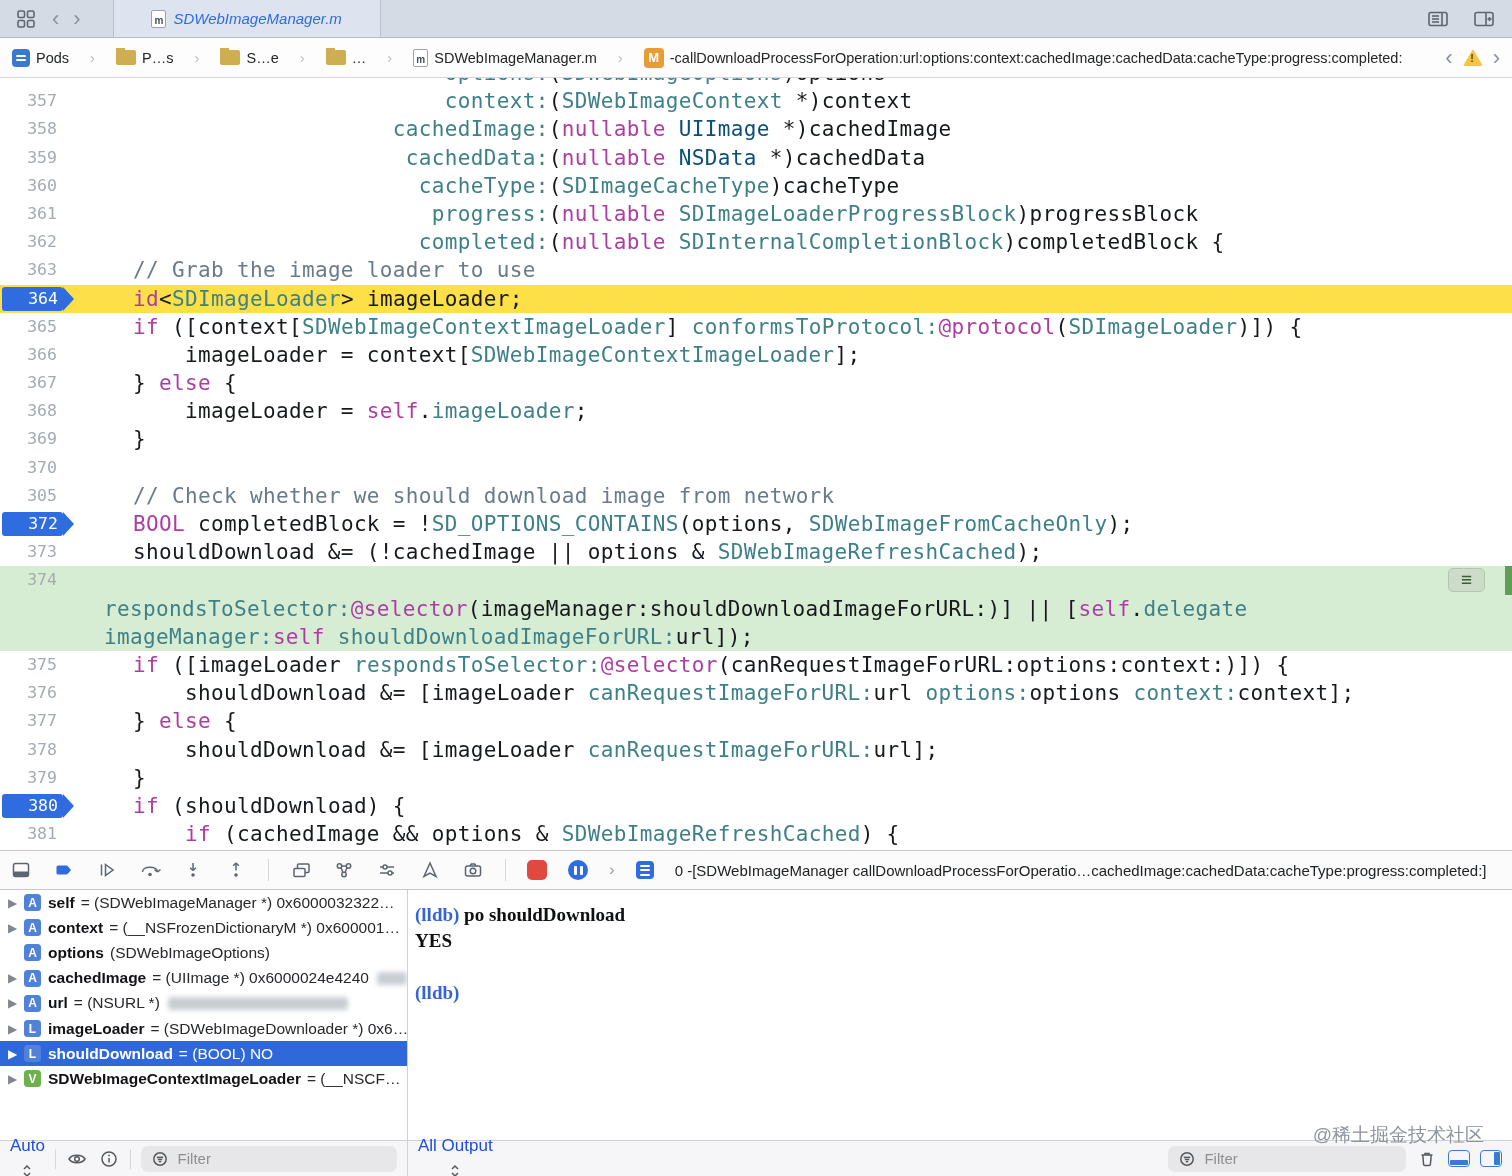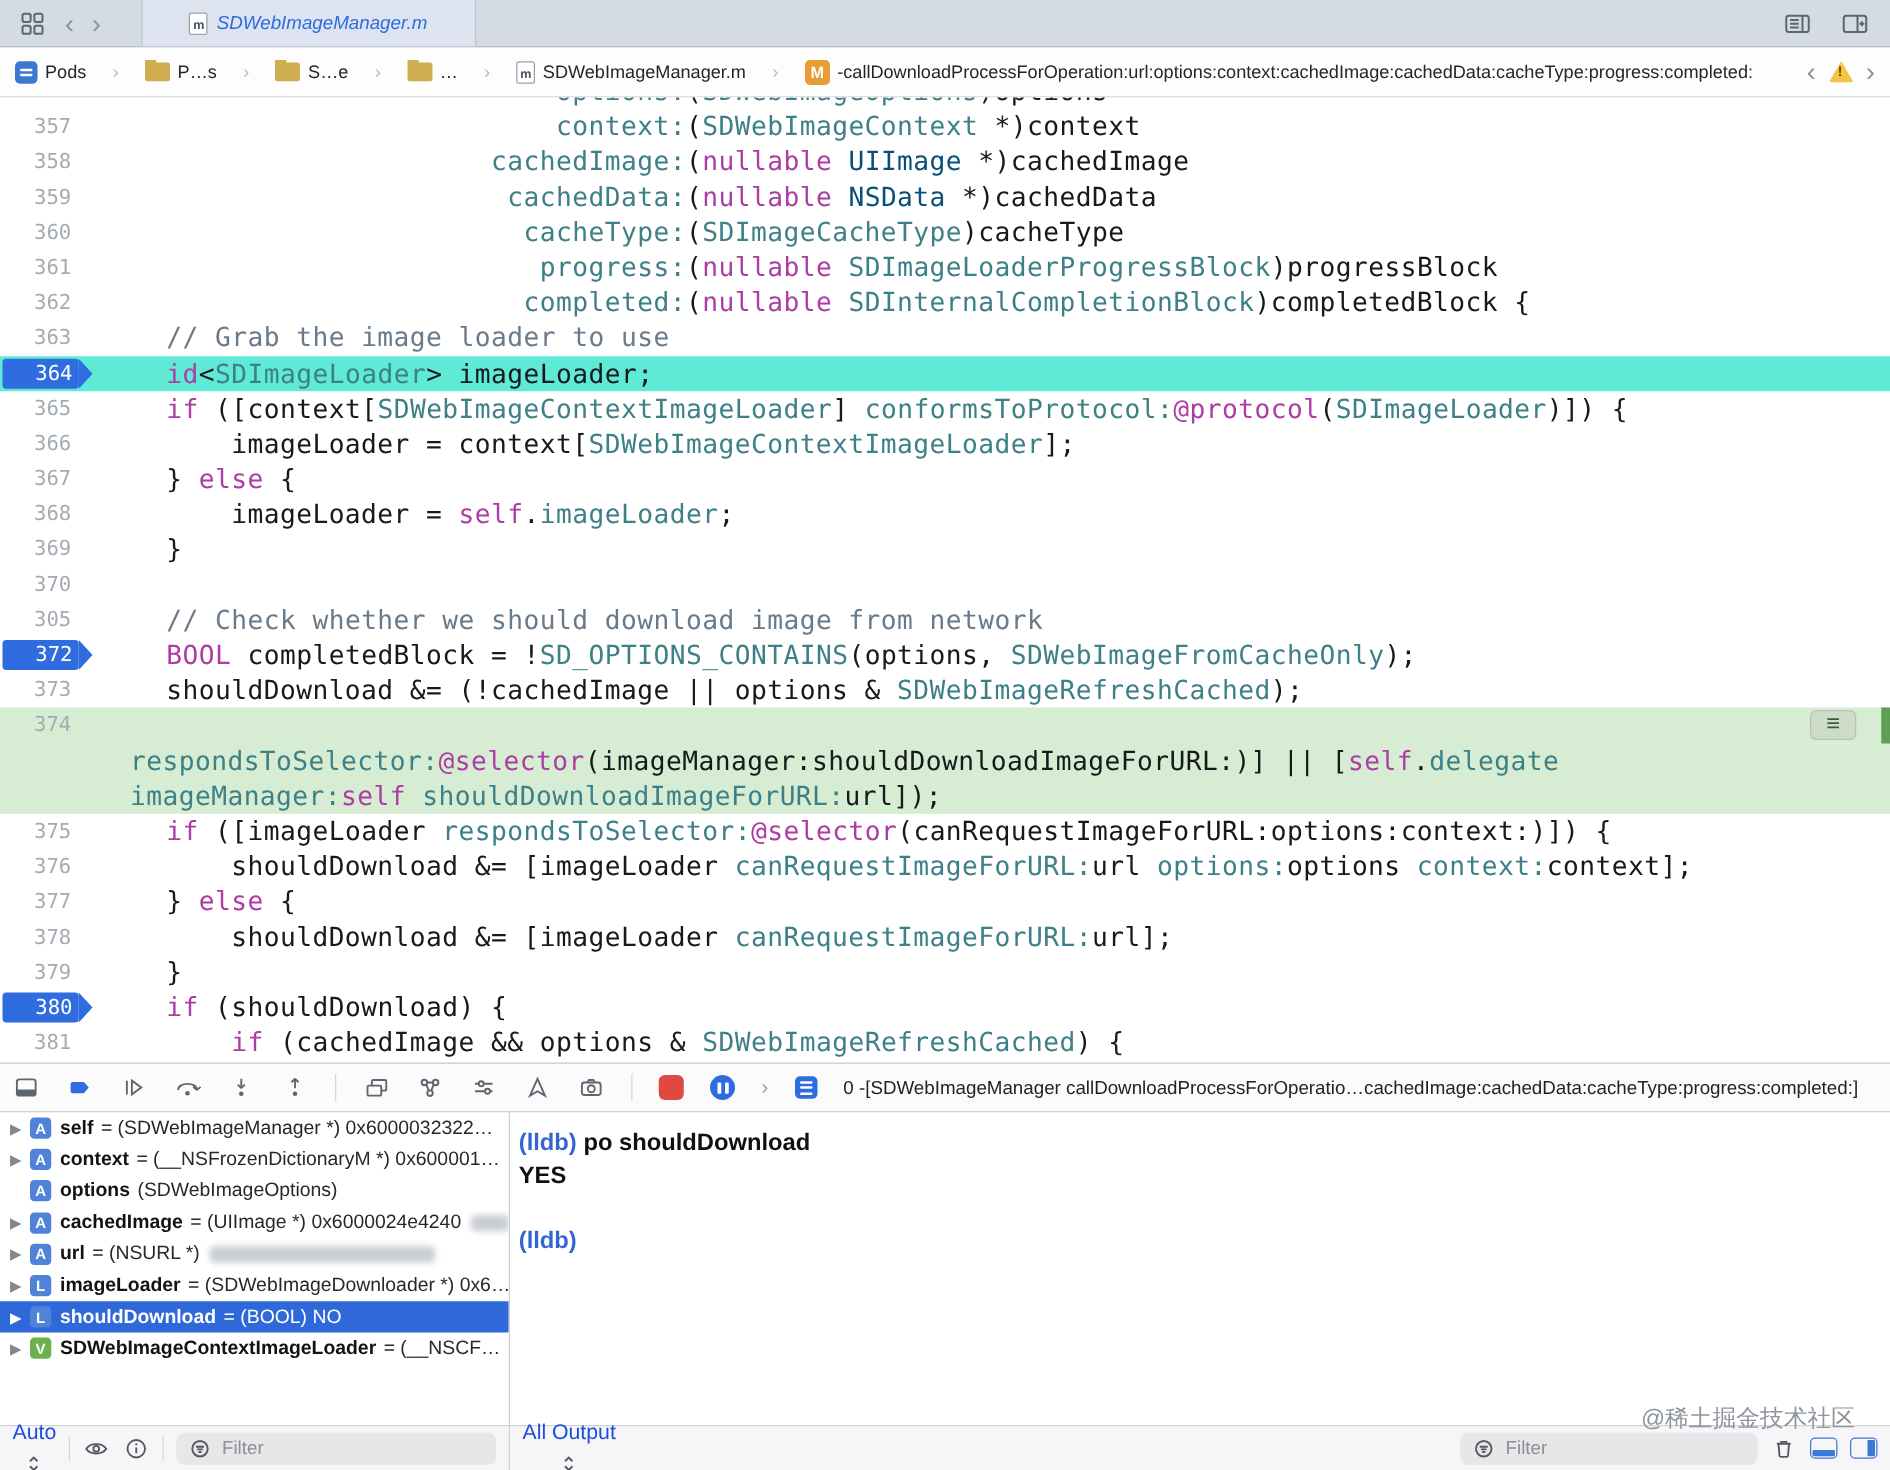--- a/index.html
+++ b/index.html
@@ -36,21 +36,21 @@
           display:flex;align-items:center;justify-content:center;}
   .jb-right{display:flex;align-items:center;gap:10px;padding-left:10px;}
   .warn{width:0;height:0;border-left:10px solid transparent;border-right:10px solid transparent;border-bottom:17px solid #f5c445;
         position:relative;border-radius:3px;}
   .warn:after{content:"!";position:absolute;left:-2.5px;top:3px;font-size:11px;font-weight:800;color:#5e4a00;}
 
   
   .editor{position:absolute;top:78px;left:0;right:0;height:772px;background:#fff;overflow:hidden;}
   .code-scroll{position:absolute;top:-19px;left:0;right:0;}
   .crow{display:flex;height:28.2px;position:relative;}
-  .crow.selrow{background:#5eead4;}
+  .crow.selrow{background:#fde047;}
   .crow.exec{background:#d7edd3;flex-direction:column;}
   .gutter{width:81px;flex:none;text-align:right;padding-right:24px;position:relative;line-height:28.2px;}
   .lnum{font-family:"DejaVu Sans Mono",monospace;font-size:16.5px;color:#a4abb3;}
   .bptag{position:absolute;left:2px;top:2px;width:61px;height:24px;background:#2e6ce0;border-radius:3px;
          color:#fff;font-family:"DejaVu Sans Mono",monospace;font-size:16.5px;line-height:24px;
          text-align:right;padding-right:5px;}
   .bptag:after{content:"";position:absolute;left:100%;top:0;border-top:12px solid transparent;
                border-bottom:12px solid transparent;border-left:11px solid #2e6ce0;}
   .codetext{margin:0;white-space:pre;font-family:"DejaVu Sans Mono",monospace;font-size:21px;line-height:28.2px;letter-spacing:0.35px;}
   .seg-p{color:#16191d;} .seg-k{color:#ad3da4;} .seg-t{color:#3e8087;} .seg-s{color:#0b4f79;} .seg-c{color:#697b8a;}
@@ -83,21 +83,21 @@
           display:flex;align-items:center;justify-content:center;margin-right:7px;flex:none;}
   .badge-A,.badge-L{background:#4f82d8;} .badge-V{background:#6cb14c;}
   .vname{font-weight:700;color:#121316;margin-right:6px;}
   .vval{color:#26282b;}
   .vrow.sel{background:#2f68d8;}
   .vrow.sel .vname,.vrow.sel .vval,.vrow.sel .disc{color:#fff;}
   .smudge{display:inline-block;height:13px;border-radius:3px;background:#c9cdd2;filter:blur(2.5px);margin-left:8px;vertical-align:middle;}
   .sm-sm{width:64px;} .sm-lg{width:180px;}
 
   .console{position:absolute;top:890px;left:409px;right:0;height:250px;background:#fff;padding:12px 0 0 6px;
-           font-family:Liberation Sans, sans-serif;font-size:19px;line-height:26px;}
+           font-family:Liberation Serif, serif;font-size:19px;line-height:26px;}
   .lldb{color:#3566d0;font-weight:700;}
   .cmd{color:#0f1012;font-weight:700;}
   .cout{color:#0f1012;font-weight:700;}
 
   
   .bbar{position:absolute;top:1140px;height:36px;background:#f6f6f8;border-top:1px solid #d2d2d4;
         display:flex;align-items:center;gap:10px;padding:0 10px;}
   .bbar-left{left:0;width:408px;border-right:1px solid #d2d2d4;}
   .bbar-right{left:408px;right:0;}
   .scope{display:flex;align-items:center;gap:4px;font-size:17px;color:#1d4ed8;flex-direction:column;}

